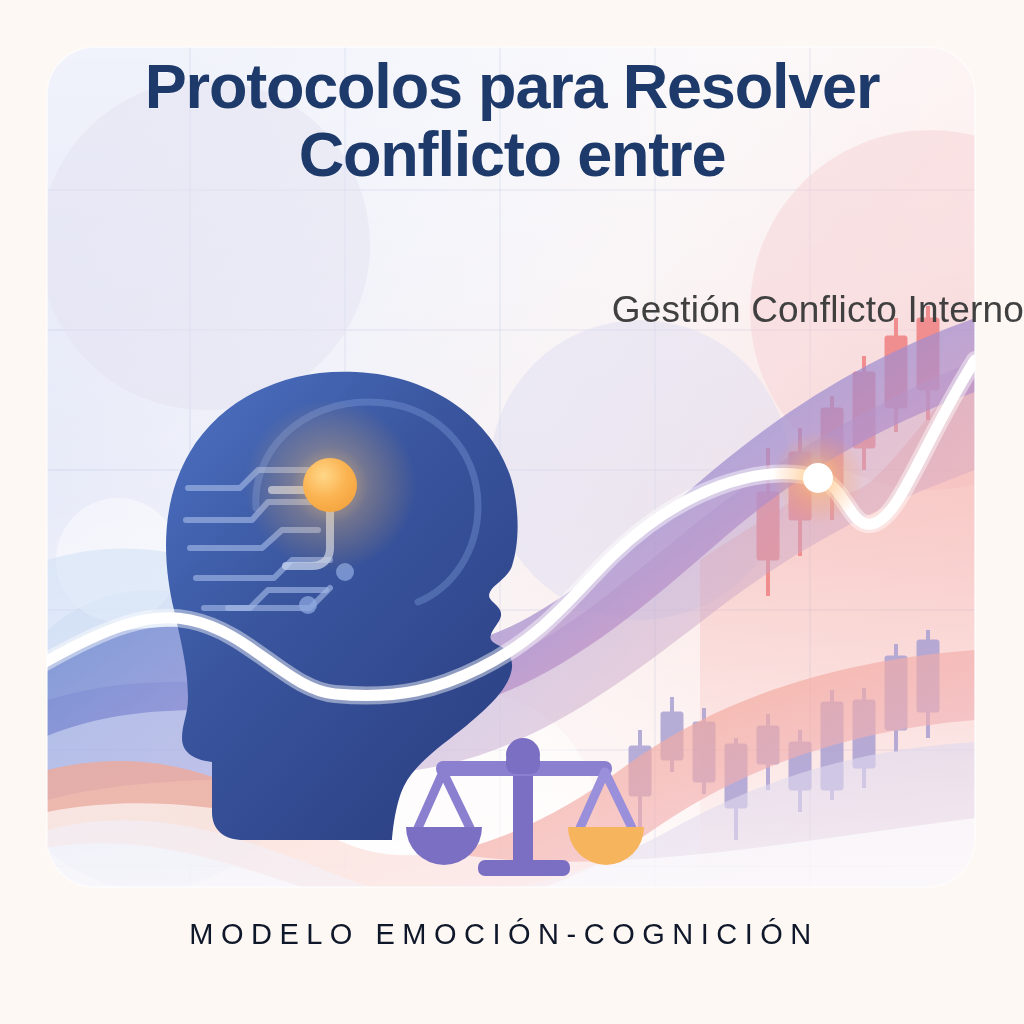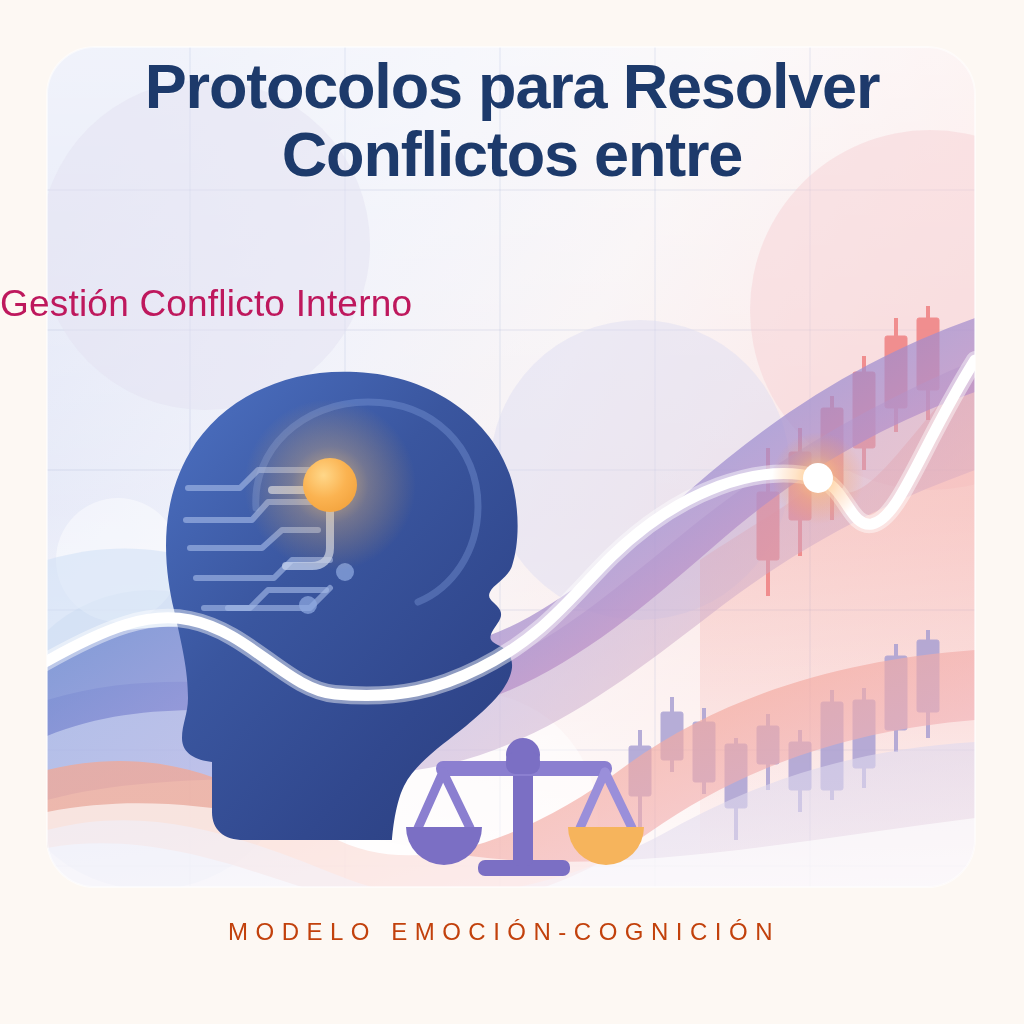--- a/index.html
+++ b/index.html
@@ -20,33 +20,33 @@
     font-weight:700;
     font-size:63px;
     line-height:1.08;
     letter-spacing:-1.2px;
     padding:0 70px;
     box-sizing:border-box;
     text-shadow:0 1px 0 rgba(255,255,255,.35);
   }
   .title span{display:block;}
   .subtitle{
-    position:absolute;left:0;right:0;top:283px;
-    text-align:left;
-    color:#be185d;
+    position:absolute;left:0;right:0;top:289px;
+    text-align:right;
+    color:#404040;
     font-weight:400;
     font-size:37px;
     letter-spacing:.2px;
   }
   .footer{
     position:absolute;left:0;right:16px;top:918px;
     text-align:center;
-    color:#c2410c;
+    color:#0f172a;
     font-weight:400;
-    font-size:24px;
+    font-size:29px;
     letter-spacing:7.5px;
   }
 </style>
 </head>
 <body>
 
 <div id="stage">
 
   <svg id="art" viewBox="0 0 1024 1024" width="1024" height="1024">
     <defs>
@@ -325,19 +325,19 @@
         <circle cx="818" cy="478" r="15" fill="#ffffff"></circle>
       </g>
     </g>
 
     <rect x="47" y="47" width="928" height="840" rx="48" ry="48" fill="none" stroke="#ffffff" stroke-opacity="0.55" stroke-width="2"></rect>
   </svg>
 
   <div class="textlayer">
     <div class="title">
       <span>Protocolos para Resolver</span>
-      <span>Conflictos entre</span>
+      <span>Conflicto entre</span>
     </div>
     <div class="subtitle">Gestión Conflicto Interno</div>
     <div class="footer">MODELO EMOCIÓN-COGNICIÓN</div>
   </div>
 
 </div>
 
 </body></html>

